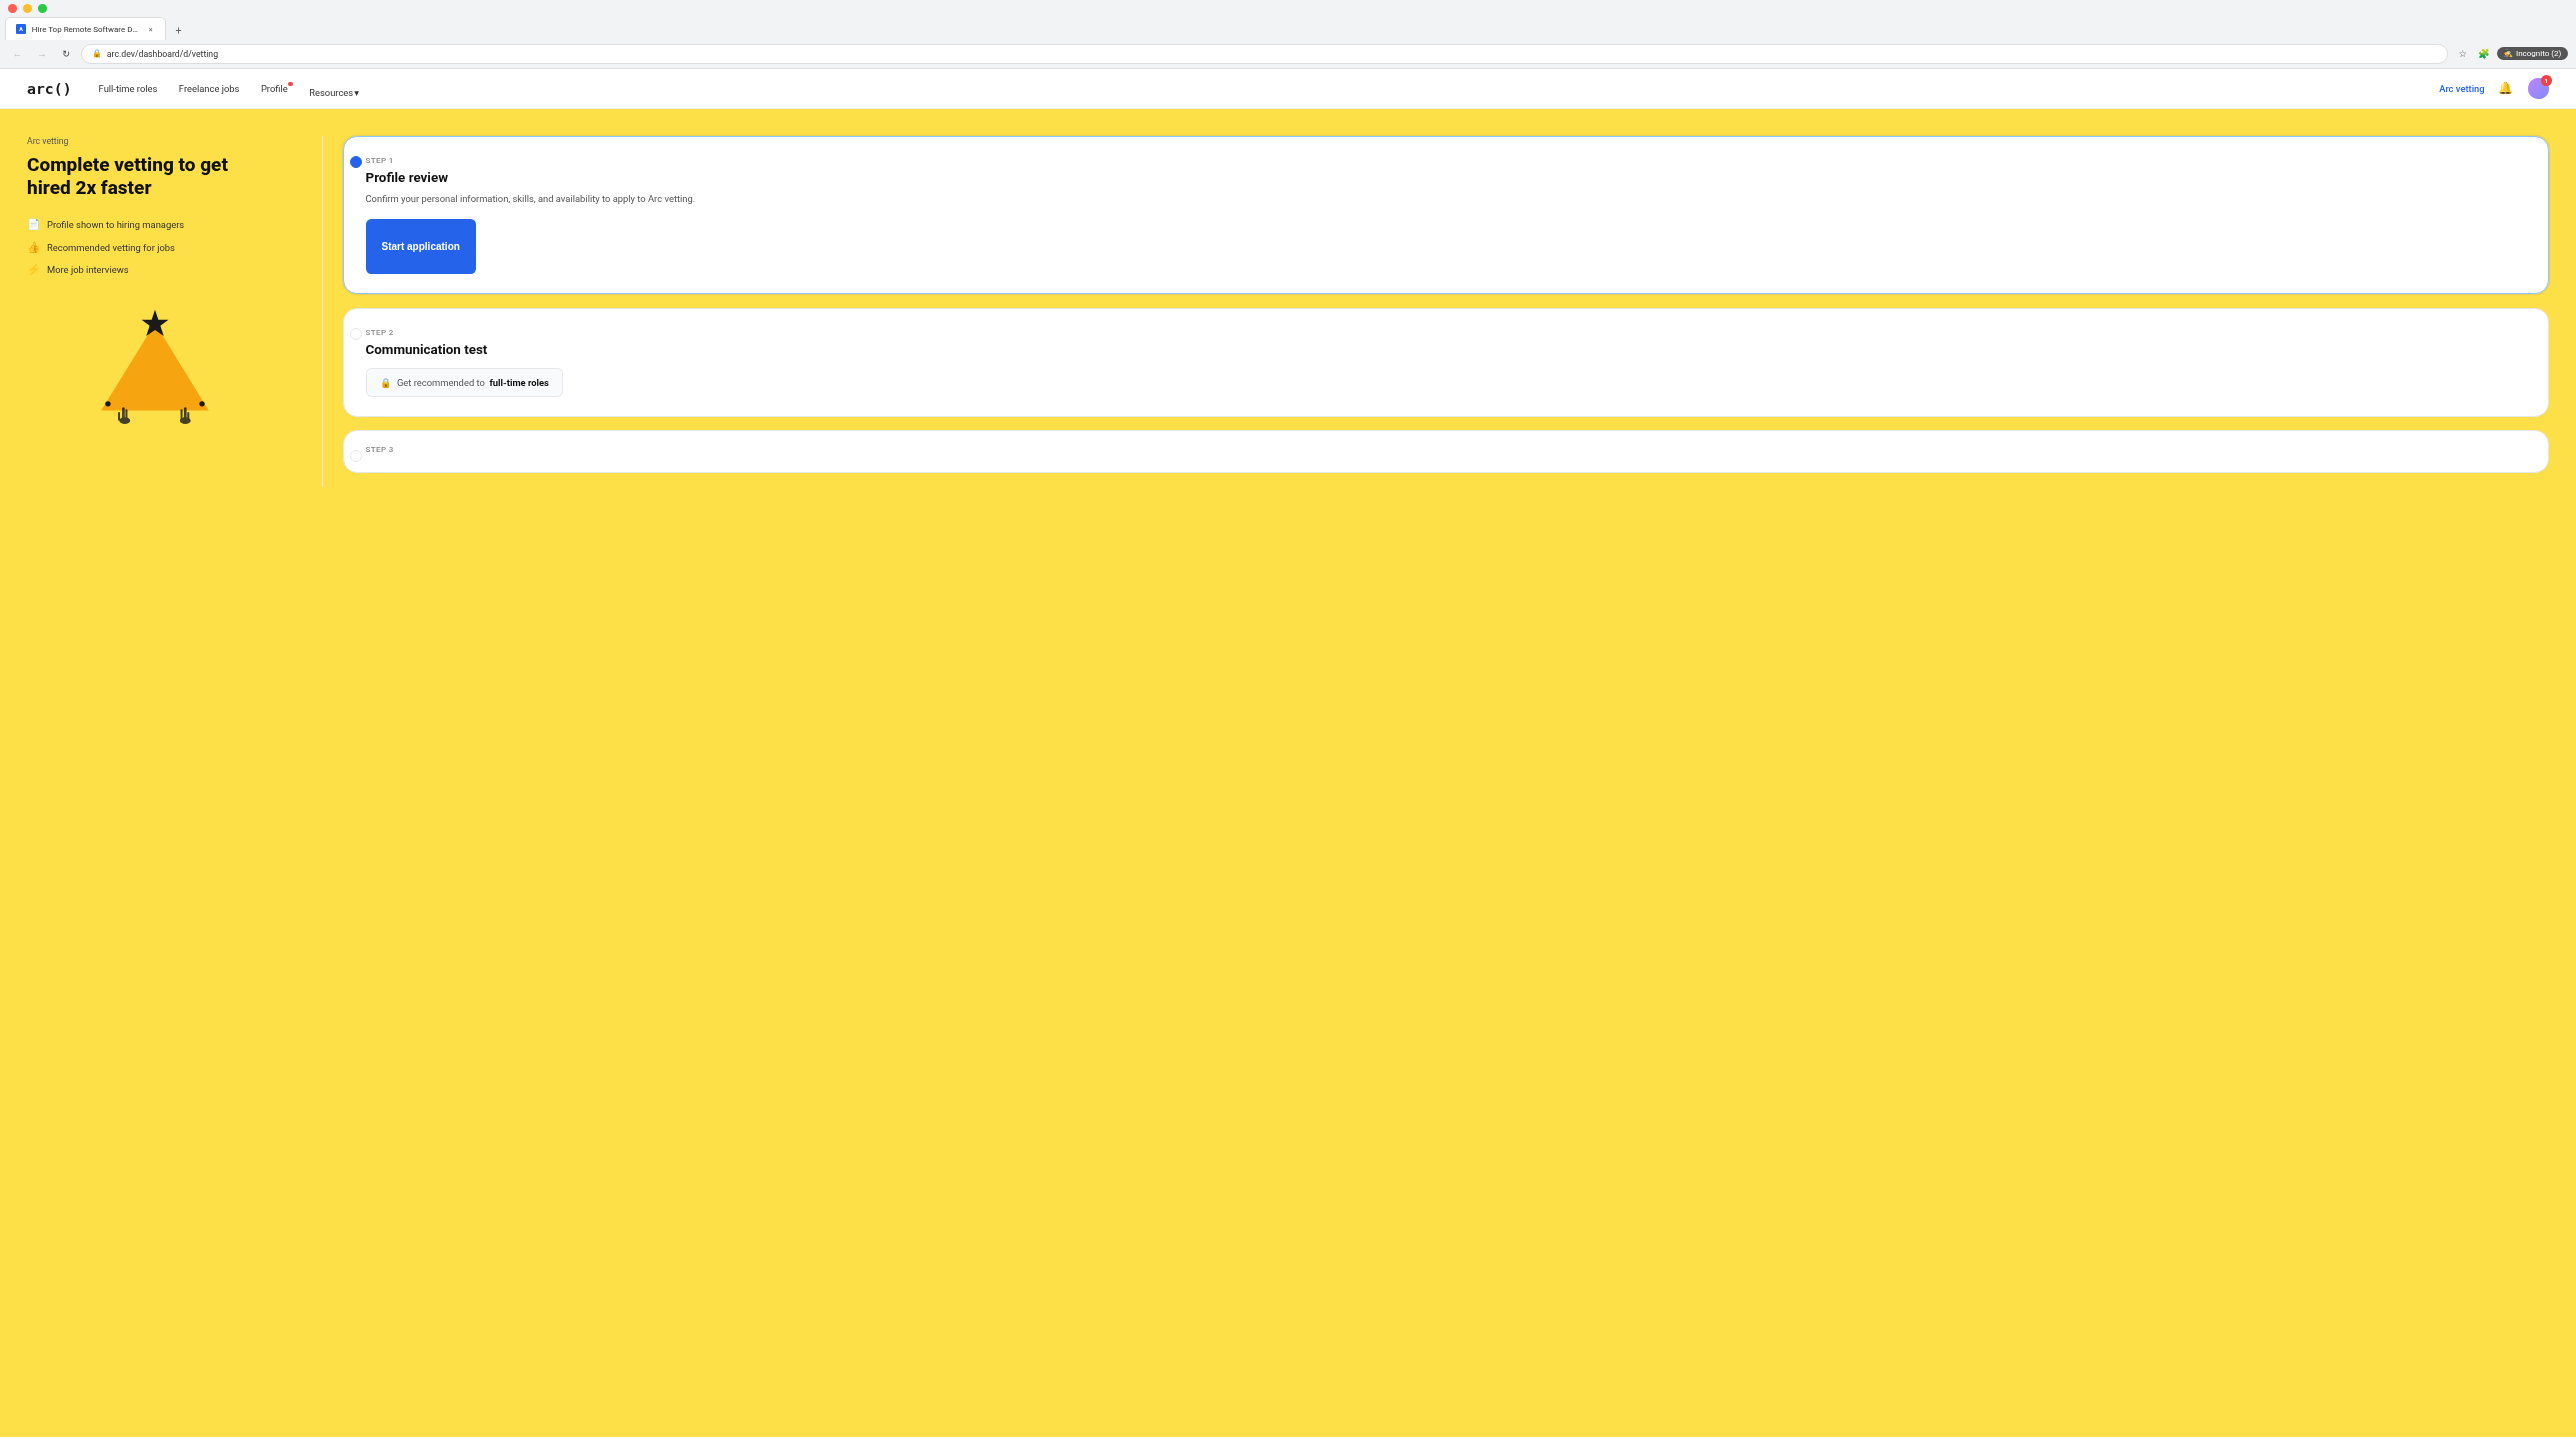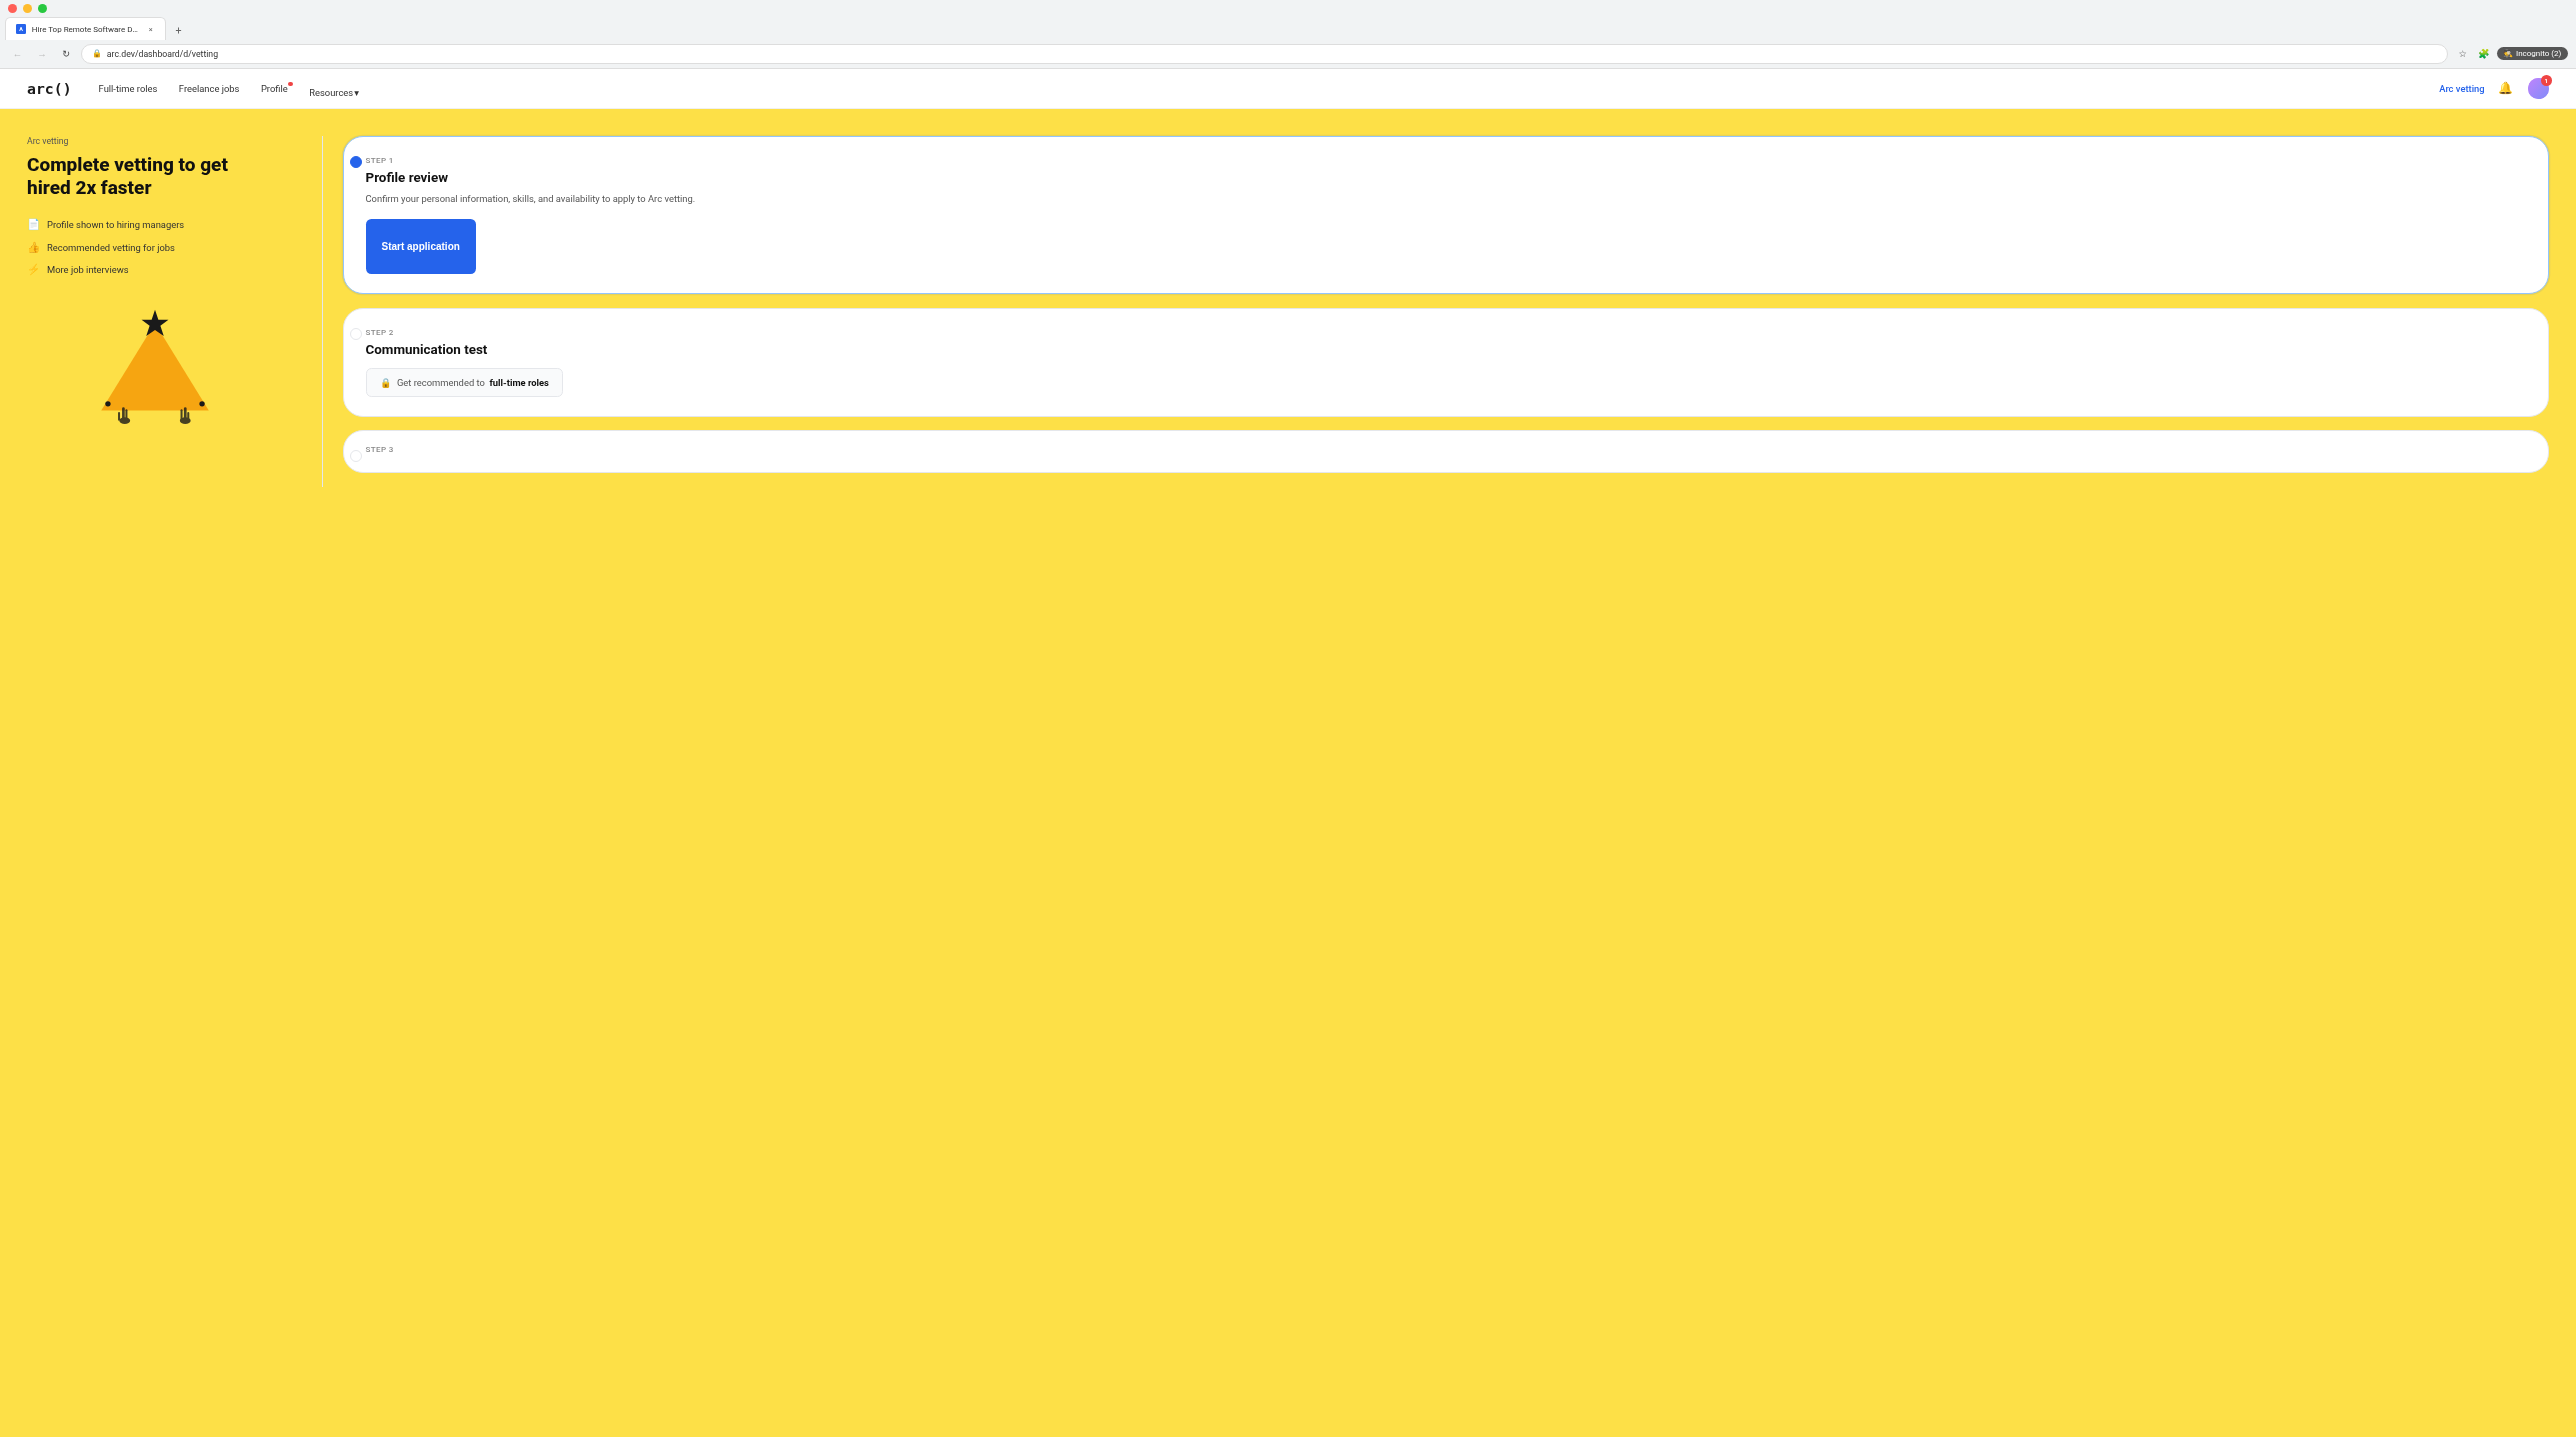--- a/index.html
+++ b/index.html
@@ -351,21 +351,21 @@
     }
     .step-dot.active {
       border-color: #2563eb;
       background: #2563eb;
     }
 
     
     .step-card {
       background: #fff;
       border: 1px solid #e5e7eb;
-      border-radius: 20px;
+      border-radius: 14px;
       padding: 19px 21.5px;
       margin-bottom: 13.4px;
       position: relative;
     }
     .step-card.active-card {
       border-color: #93c5fd;
       box-shadow: 0 0 0 1.3px rgba(37, 99, 235, 0.1);
     }
     .step-label {
       font-size: 8px;

